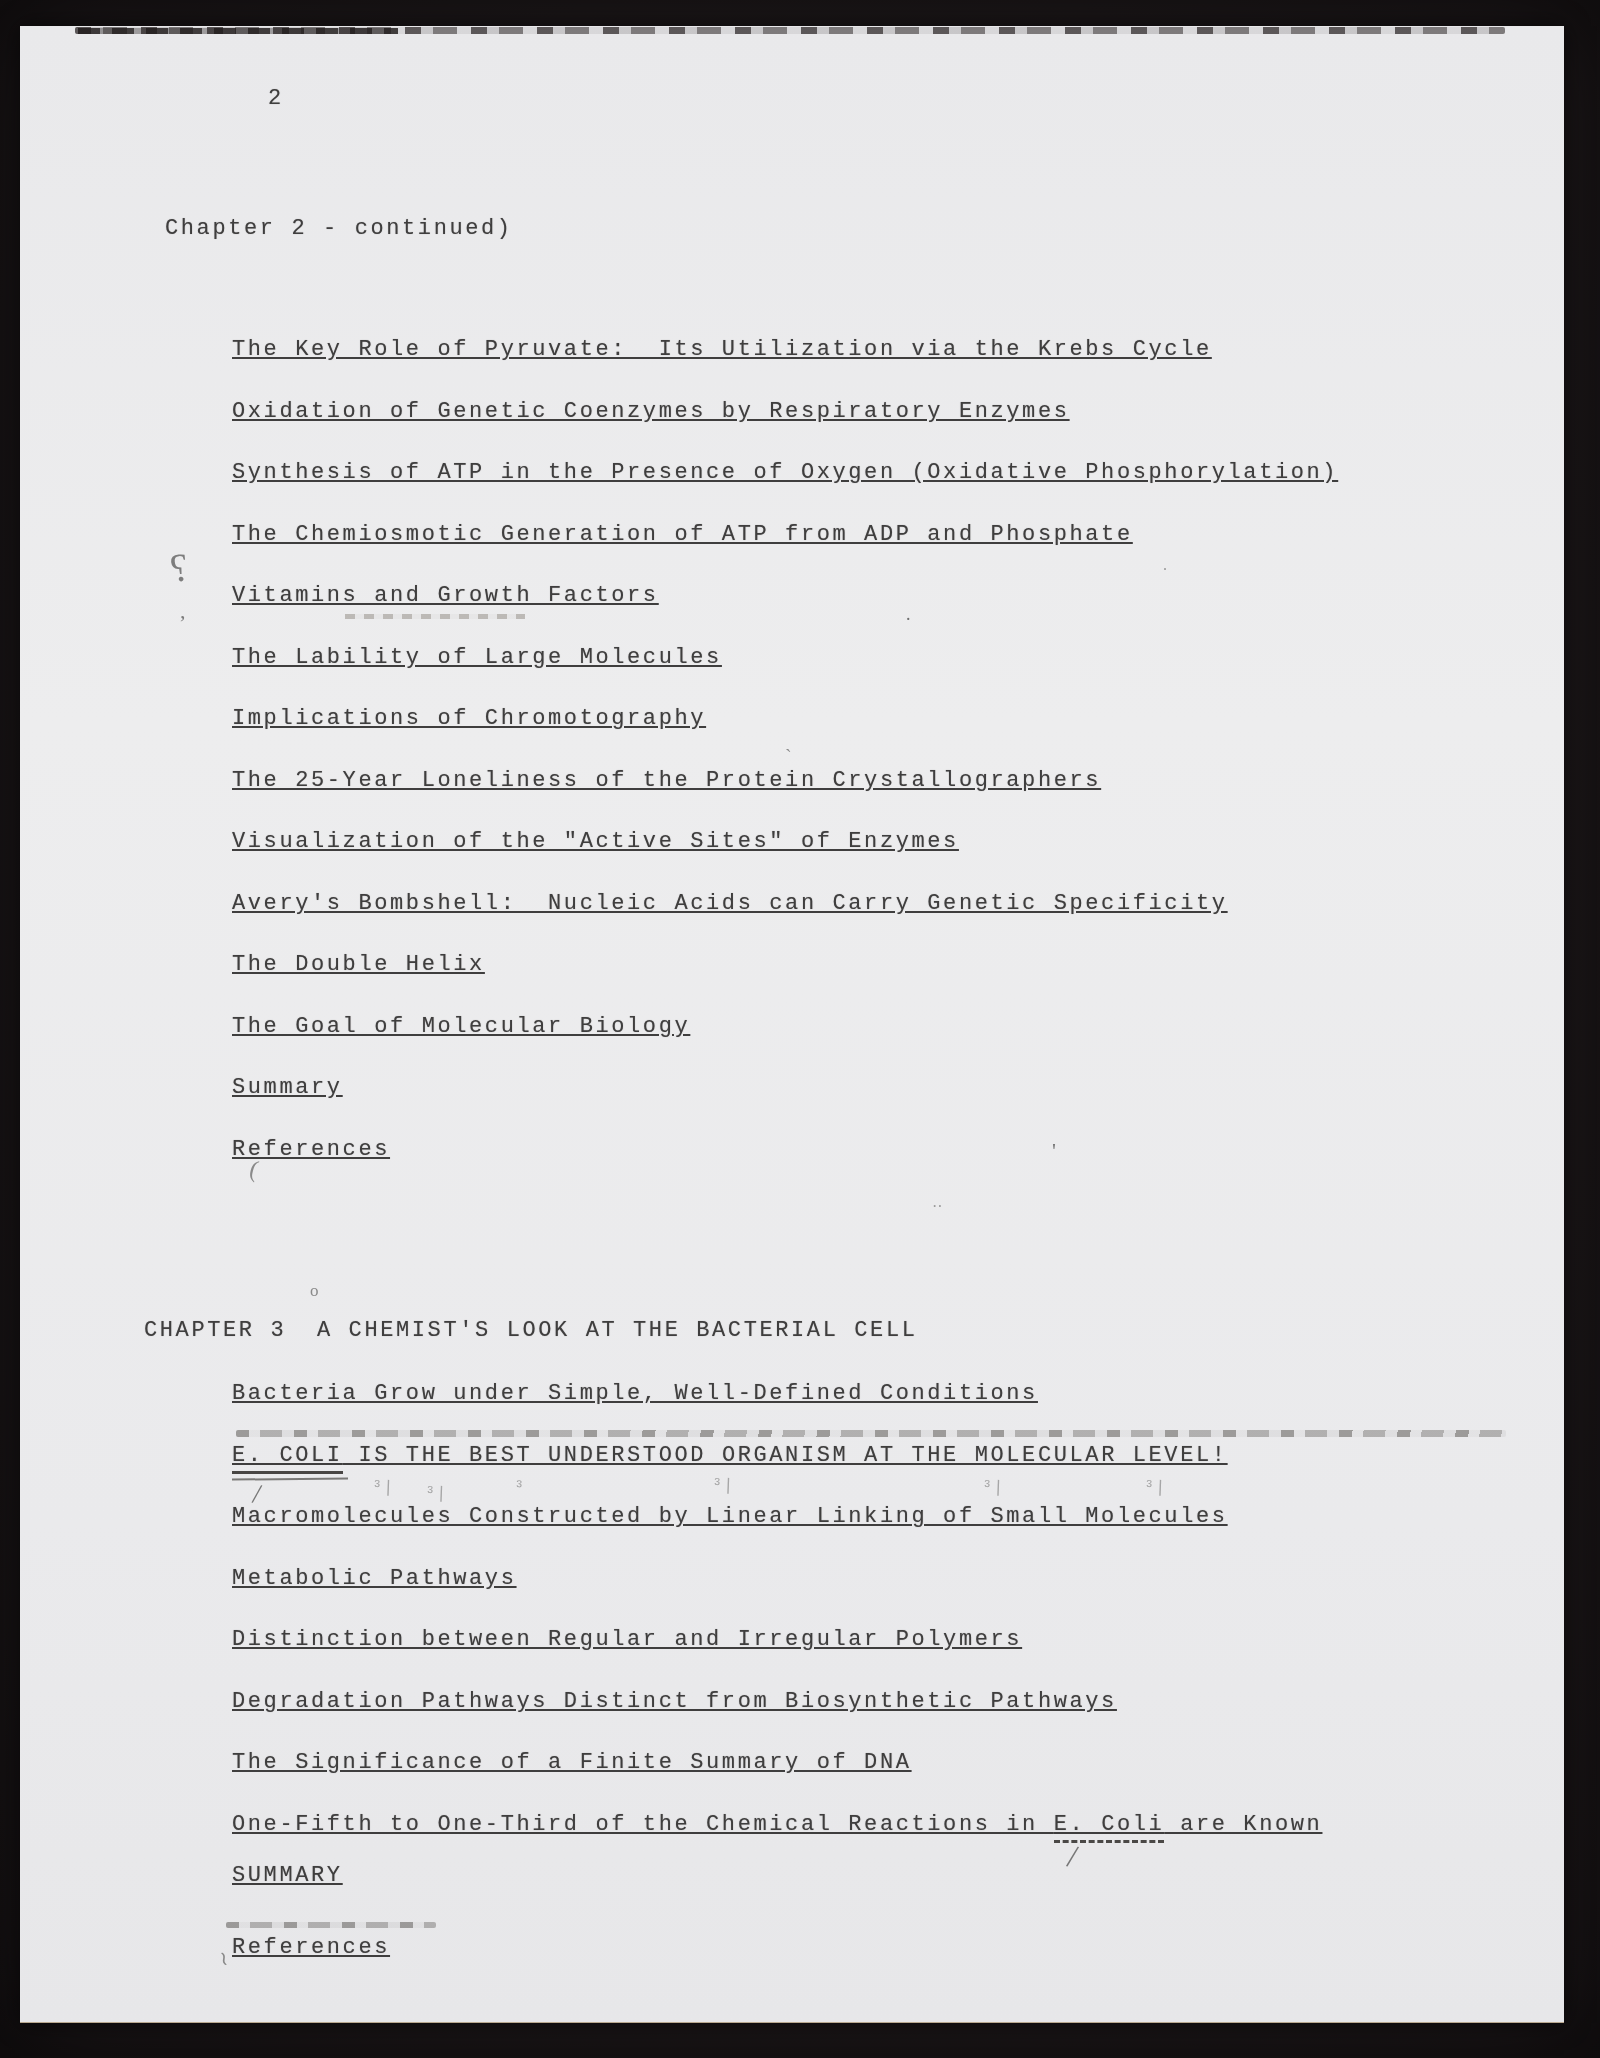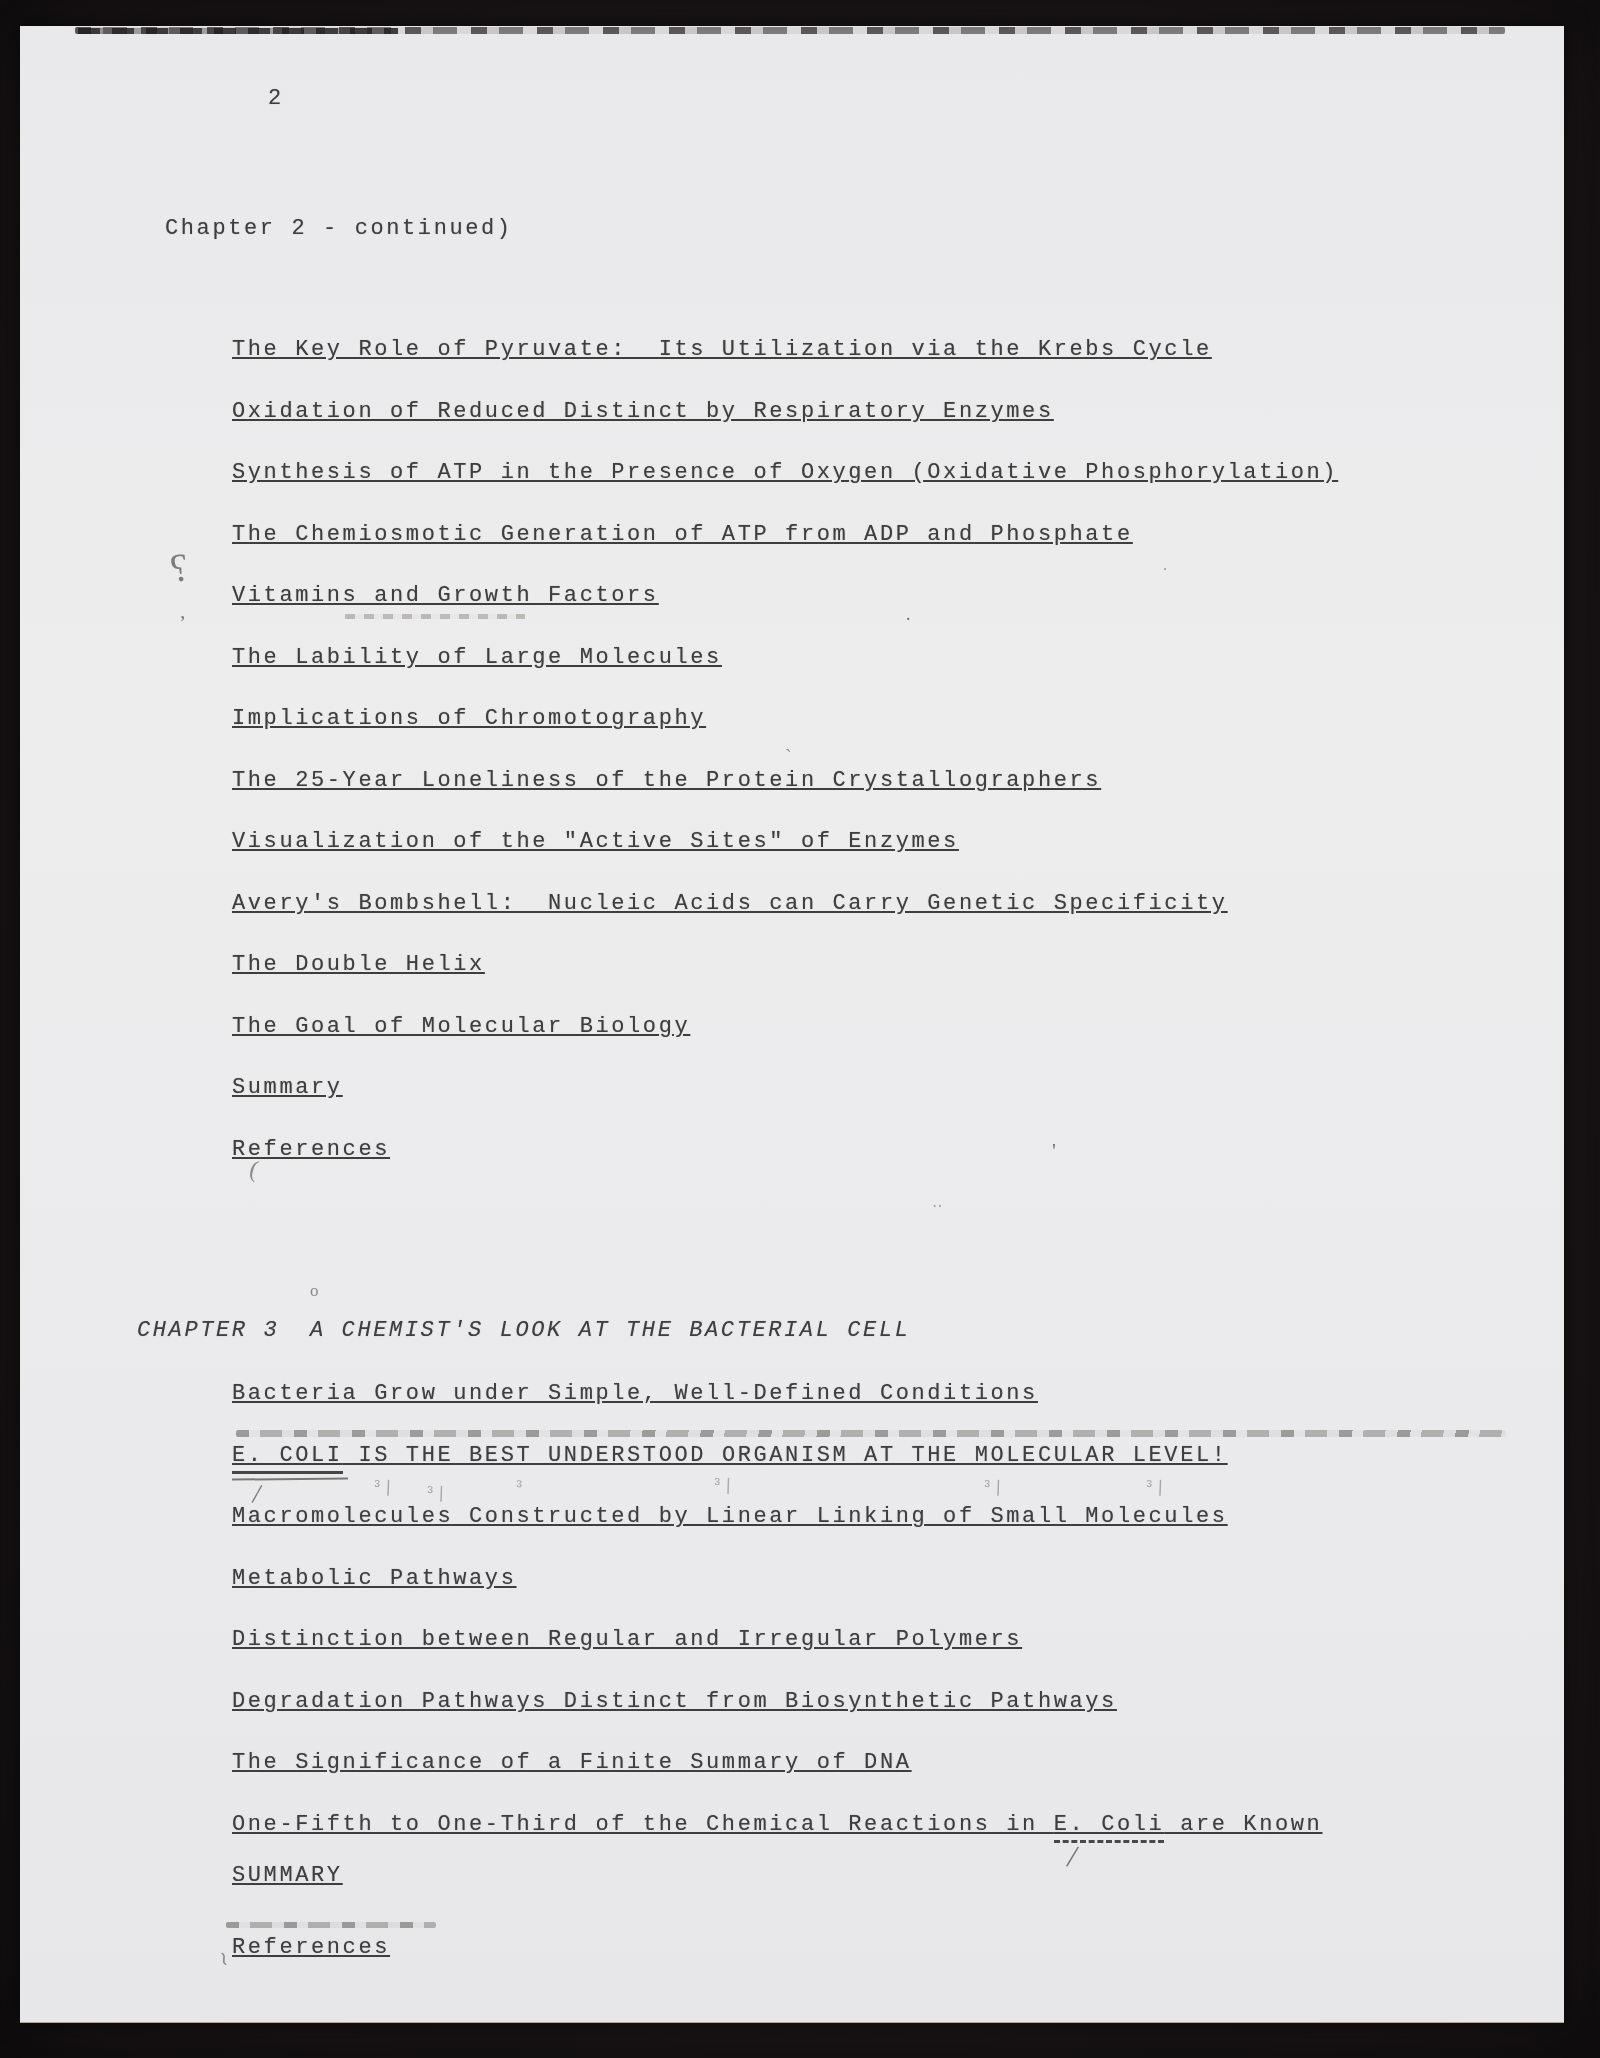--- a/index.html
+++ b/index.html
@@ -72,36 +72,36 @@
 <div class="paper">
   <div class="edge-smudge"></div>
   <div class="edge-smudge-heavy"></div>
 
   <div class="abs typed" style="left:248px;top:60px;">2</div>
 
   <div class="abs typed" style="left:145px;top:190px;">Chapter 2 - continued)</div>
 
   <div class="abs" style="left:212px;top:311px;">
     <div class="row typed">The Key Role of Pyruvate:  Its Utilization via the Krebs Cycle</div>
-    <div class="row typed">Oxidation of Reduced Distinct by Respiratory Enzymes</div>
+    <div class="row typed">Oxidation of Genetic Coenzymes by Respiratory Enzymes</div>
     <div class="row typed">Synthesis of ATP in the Presence of Oxygen (Oxidative Phosphorylation)</div>
     <div class="row typed">The Chemiosmotic Generation of ATP from ADP and Phosphate</div>
     <div class="row typed">Vitamins and Growth Factors</div>
     <div class="row typed">The Lability of Large Molecules</div>
     <div class="row typed">Implications of Chromotography</div>
     <div class="row typed">The 25-Year Loneliness of the Protein Crystallographers</div>
     <div class="row typed">Visualization of the "Active Sites" of Enzymes</div>
     <div class="row typed">Avery's Bombshell:  Nucleic Acids can Carry Genetic Specificity</div>
     <div class="row typed">The Double Helix</div>
     <div class="row typed">The Goal of Molecular Biology</div>
     <div class="row typed">Summary</div>
     <div class="row typed">References</div>
   </div>
 
-  <div class="abs" style="left:0;top:1292px;width:100%;height:30px;font-style:italic;">
+  <div class="abs" style="left:7px;top:1292px;width:100%;height:30px;">
     <span class="abs typed" style="left:117px;top:0;">CHAPTER 3</span>
     <span class="abs typed" style="left:290px;top:0;">A CHEMIST'S LOOK AT THE BACTERIAL CELL</span>
   </div>
 
   <div class="abs" style="left:212px;top:1355px;">
     <div class="row typed">Bacteria Grow under Simple, Well-Defined Conditions</div>
     <div class="row typed"><span class="u-ecoli">E. COLI</span><span> IS THE BEST UNDERSTOOD ORGANISM AT THE MOLECULAR LEVEL!</span></div>
     <div class="row typed">Macromolecules Constructed by Linear Linking of Small Molecules</div>
     <div class="row typed">Metabolic Pathways</div>
     <div class="row typed">Distinction between Regular and Irregular Polymers</div>

